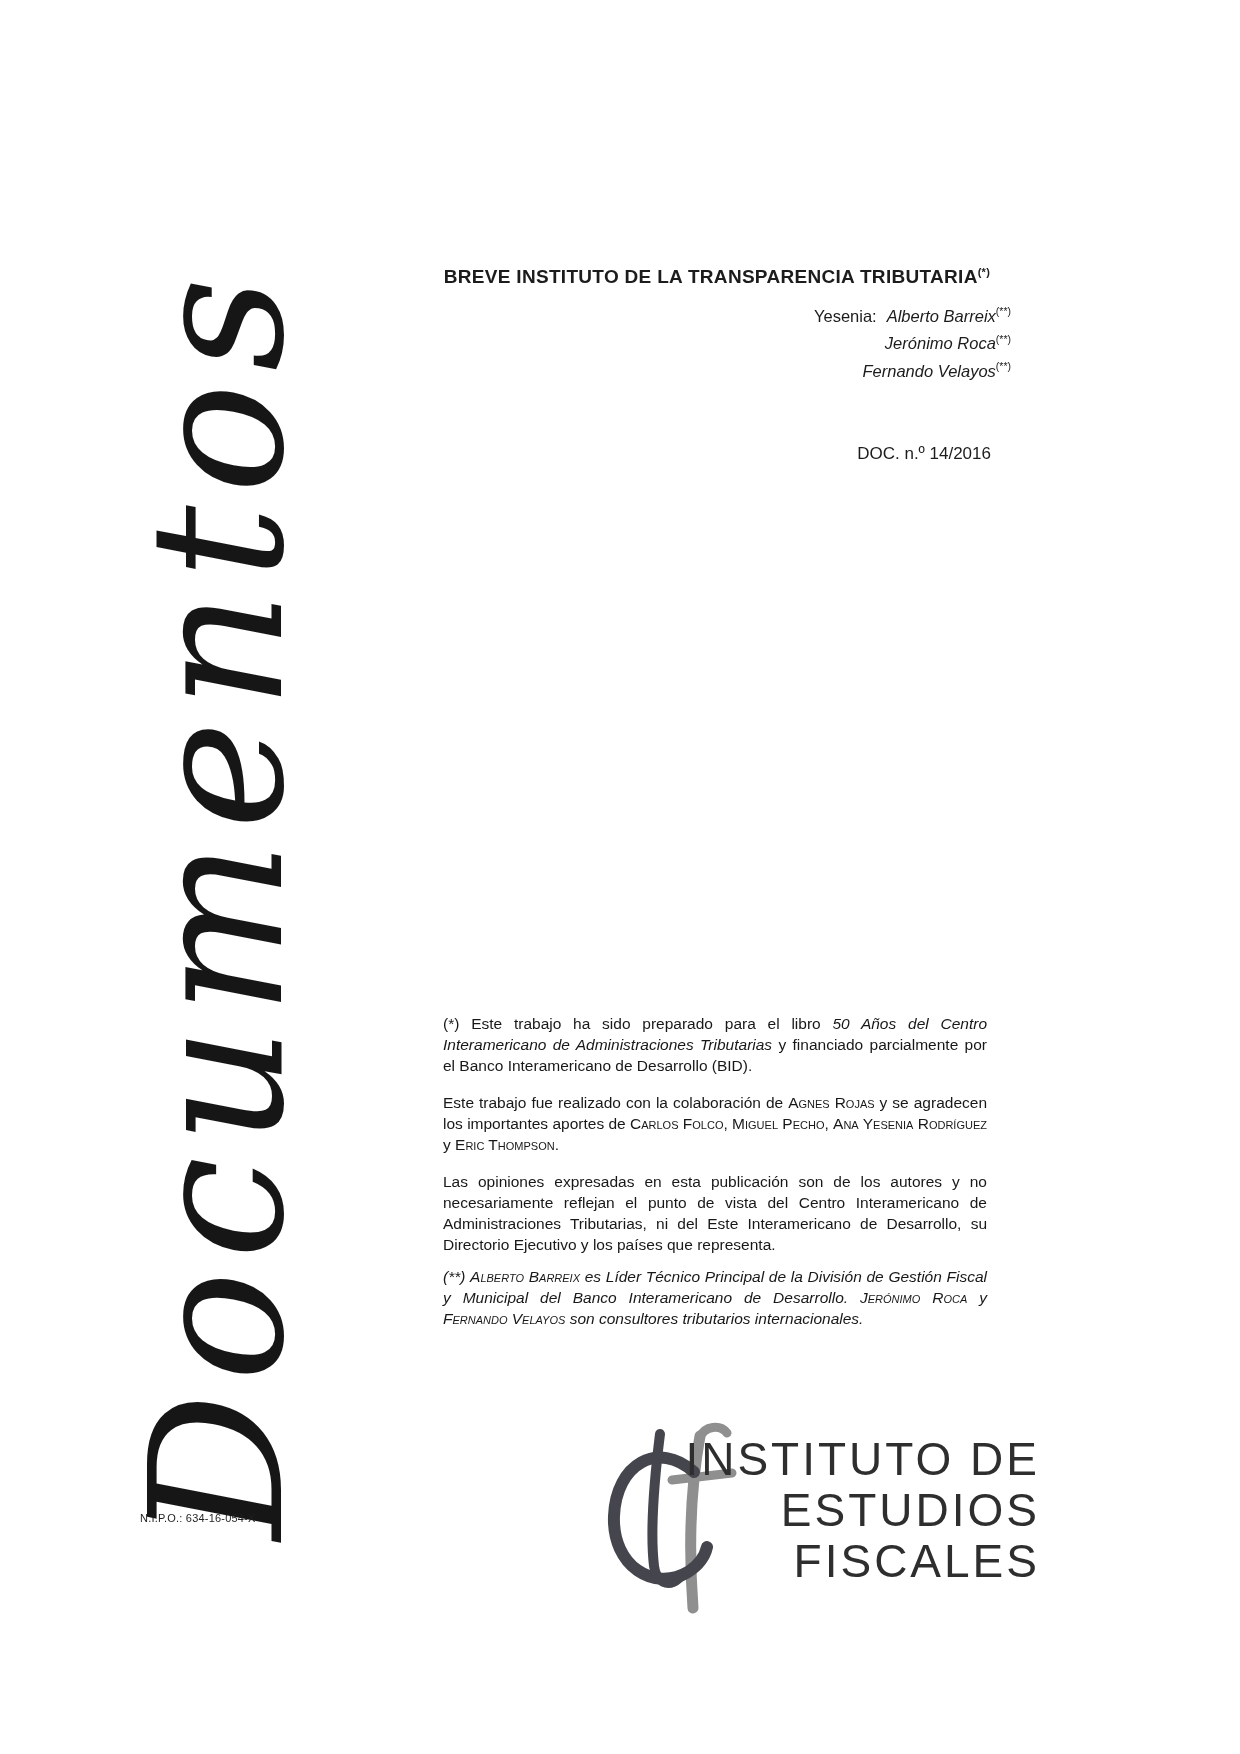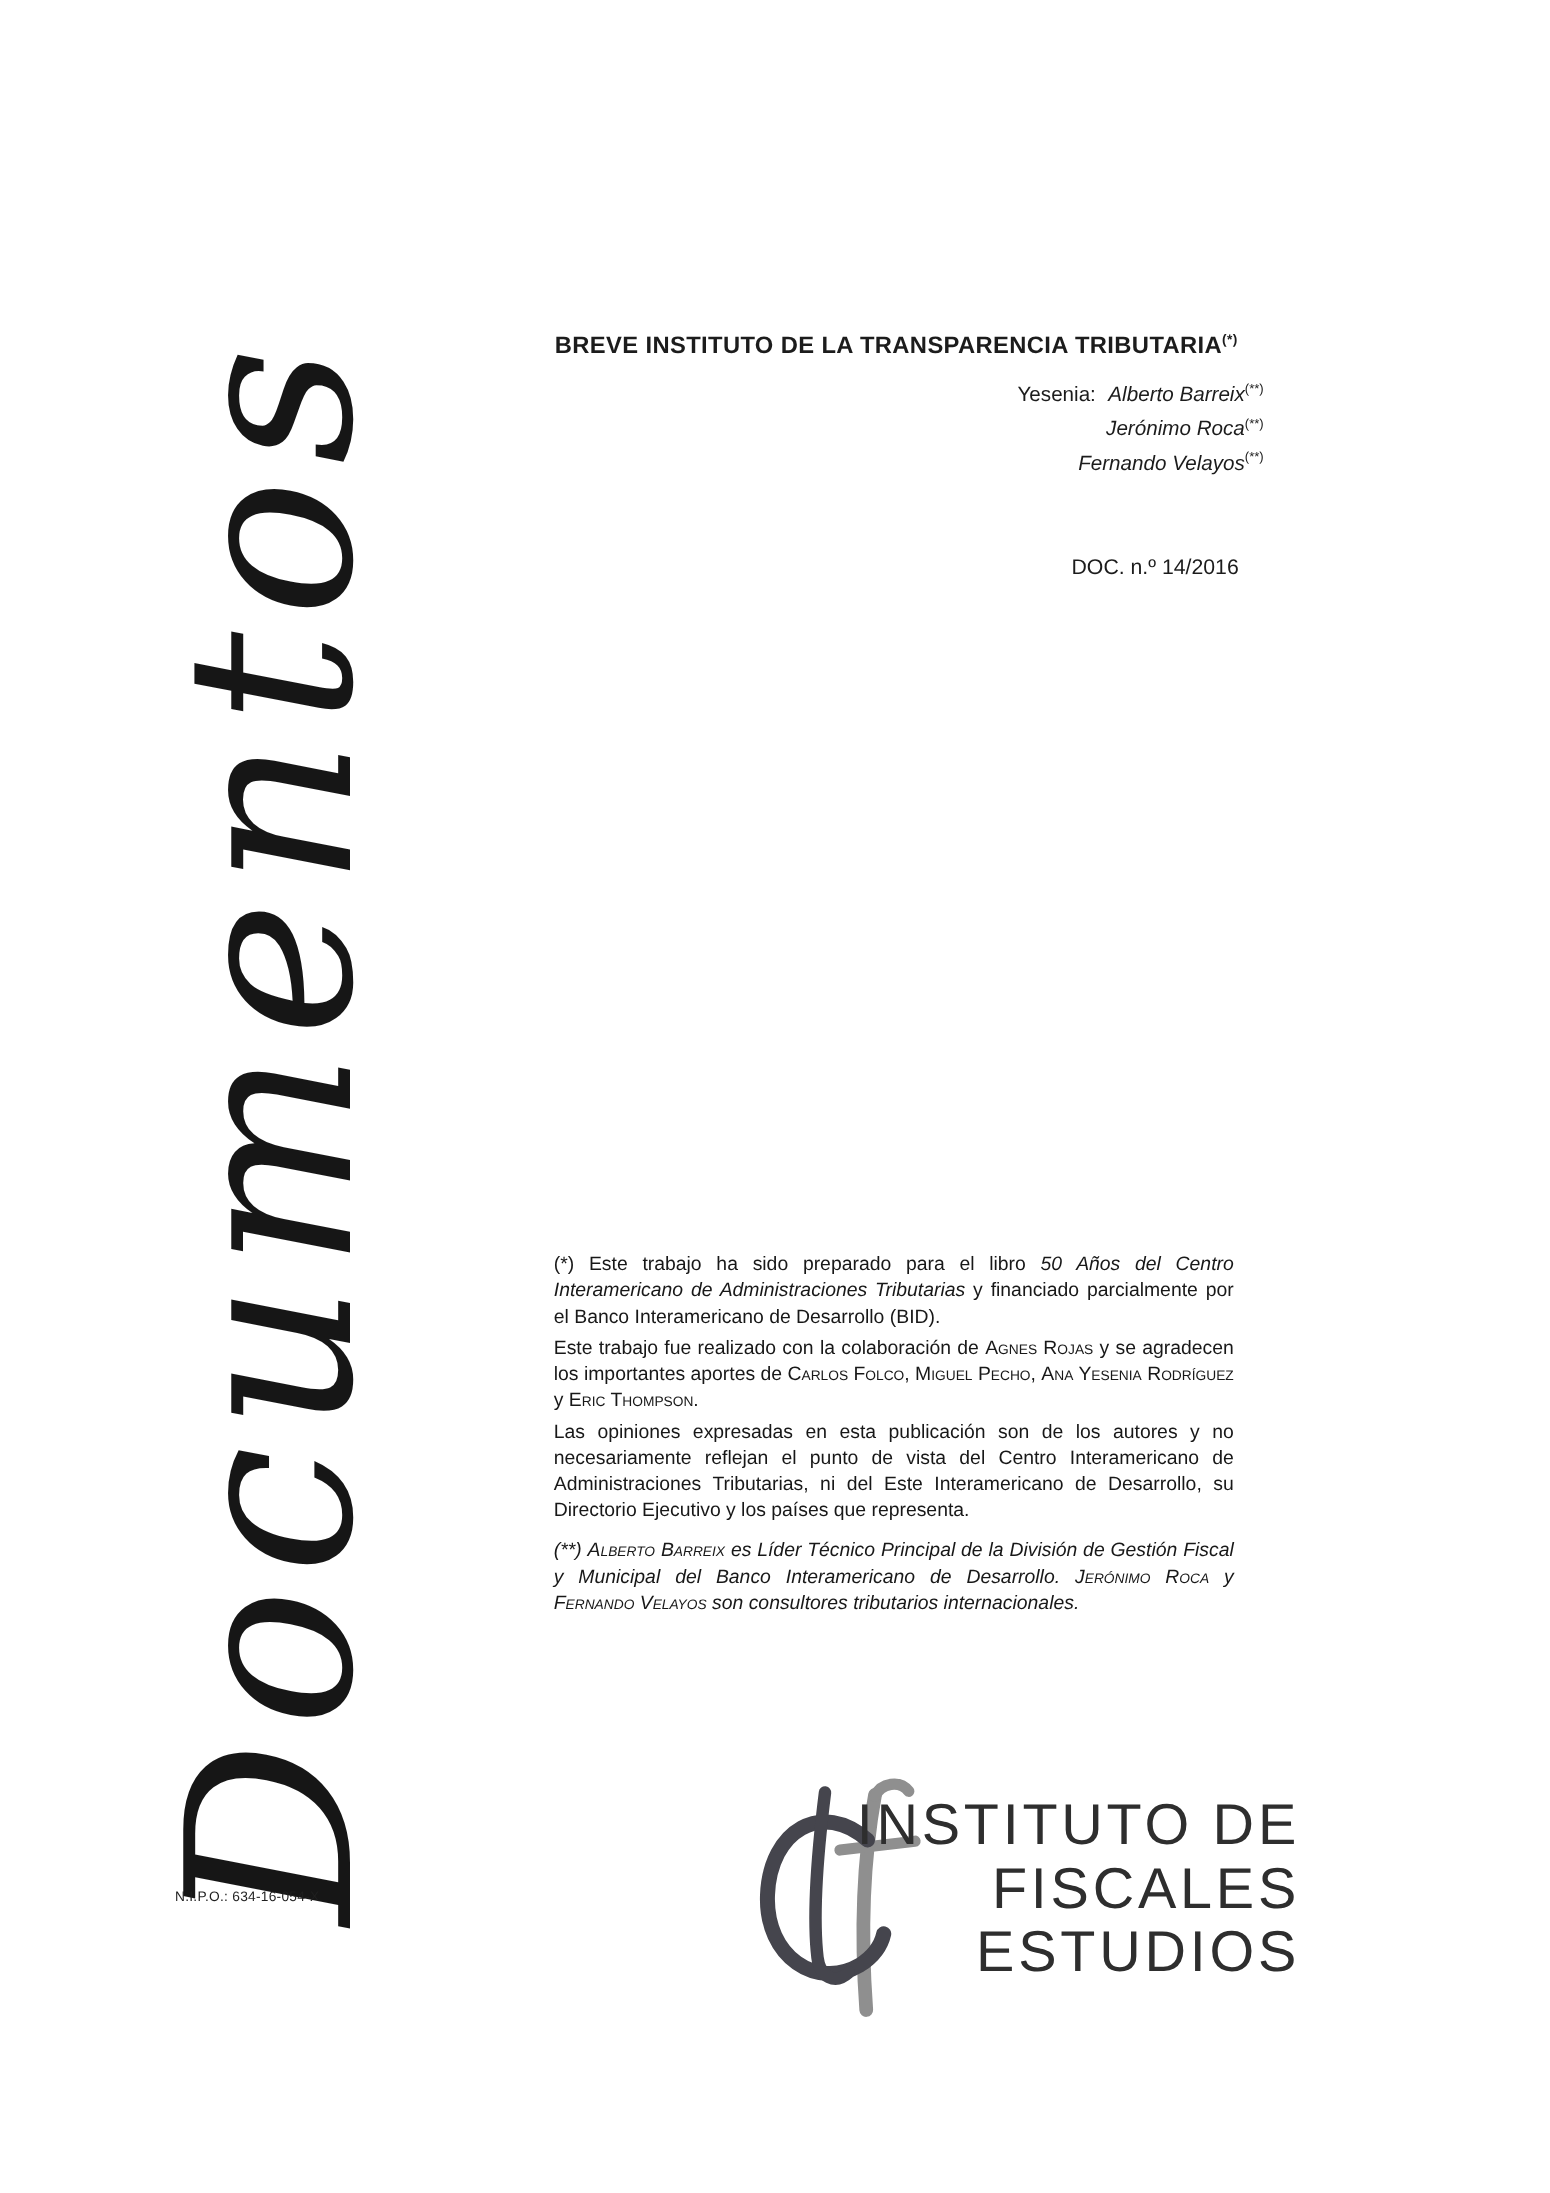--- a/index.html
+++ b/index.html
@@ -74,21 +74,21 @@
   
   .footnotes{
     position:absolute;
     left:443px;top:997px;
     width:544px;
     font-size:15.5px;
     line-height:21px;
     text-align:justify;
     color:#181818;
   }
-  .footnotes p{margin:4px 0 3px 0;}
+  .footnotes p{margin:16px 0 3px 0;}
   .footnotes p.spaced{margin-top:11px;font-style:italic;}
   .seg.i{font-style:italic;}
   .seg.sc{font-variant:small-caps;}
 
   
   .ief-logo{
     position:absolute;
     left:596px;top:1420px;
     width:142px;height:198px;
   }
@@ -134,17 +134,17 @@
     <path d="M104 16 C96 60 92 120 97 188" fill="none" stroke="#8f8f8f" stroke-width="11" stroke-linecap="round"></path>
     <path d="M104 17 C109 6 124 4 131 13" fill="none" stroke="#8f8f8f" stroke-width="9" stroke-linecap="round"></path>
     <path d="M76 60 L136 53" fill="none" stroke="#8f8f8f" stroke-width="9" stroke-linecap="round"></path>
 
     <path d="M98 52 C62 20 20 44 18 96 C16 146 58 172 92 152 C103 145 109 136 111 127" fill="none" stroke="#45454d" stroke-width="12" stroke-linecap="round"></path>
     <path d="M64 14 C58 62 54 112 58 146 C60 162 72 168 83 158" fill="none" stroke="#45454d" stroke-width="10" stroke-linecap="round"></path>
   </svg>
 
   <div class="publisher-name">
     <div>INSTITUTO DE</div>
+    <div>ESTUDIOS</div>
     <div>FISCALES</div>
-    <div>ESTUDIOS</div>
   </div>
 
 </div>
 
 </body></html>

